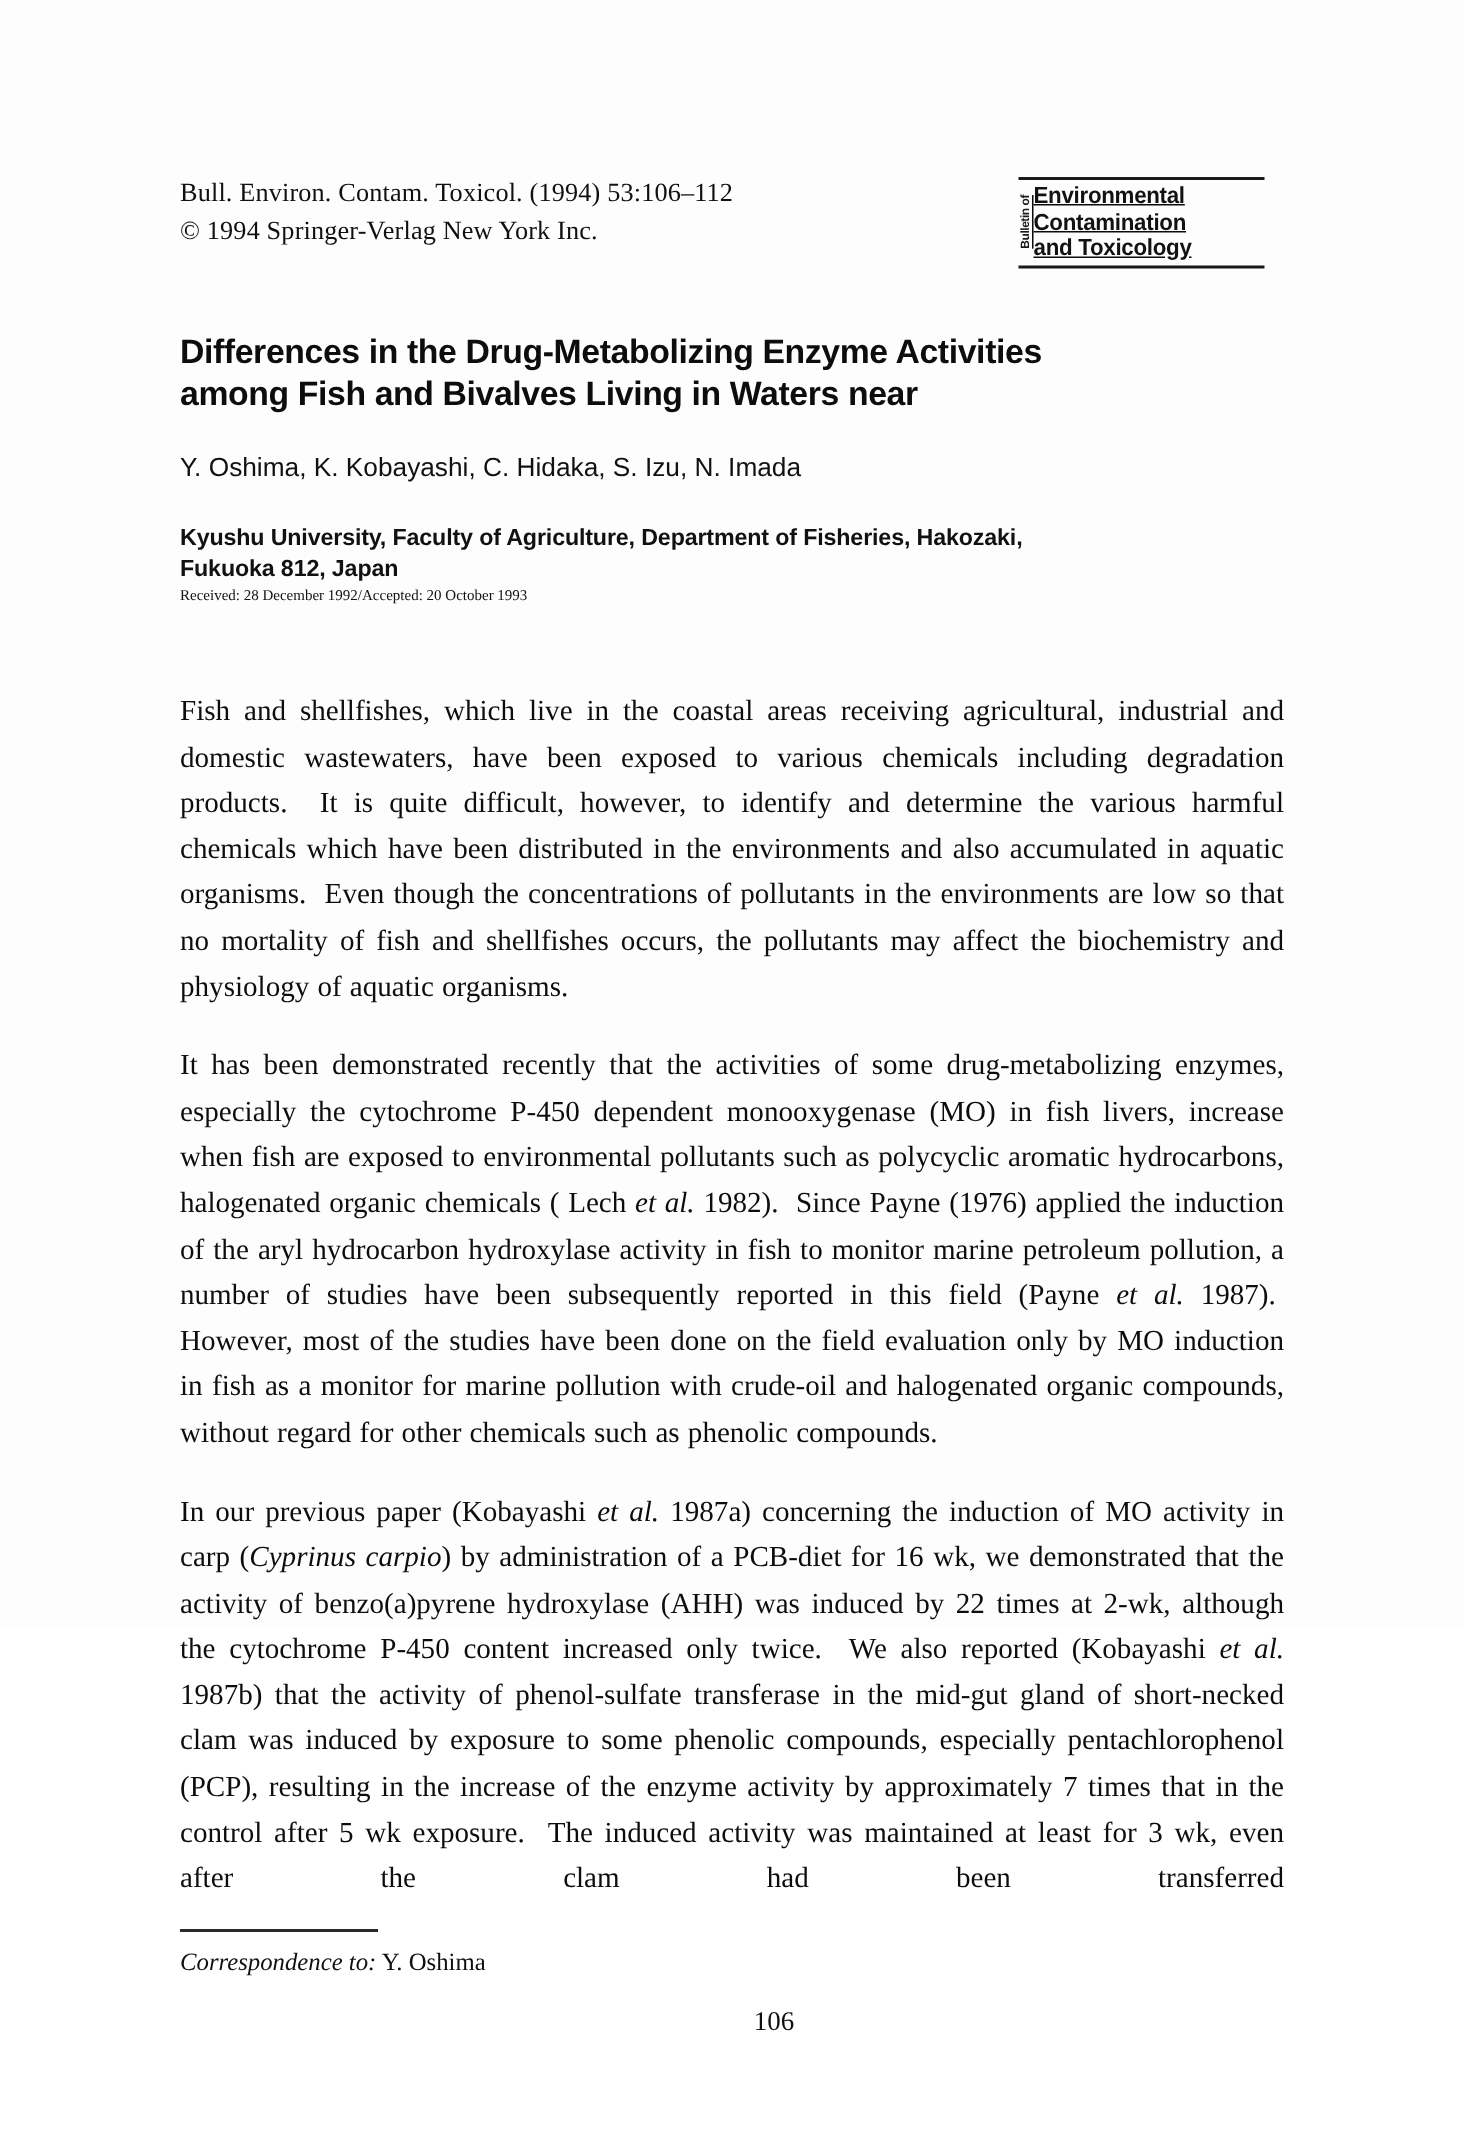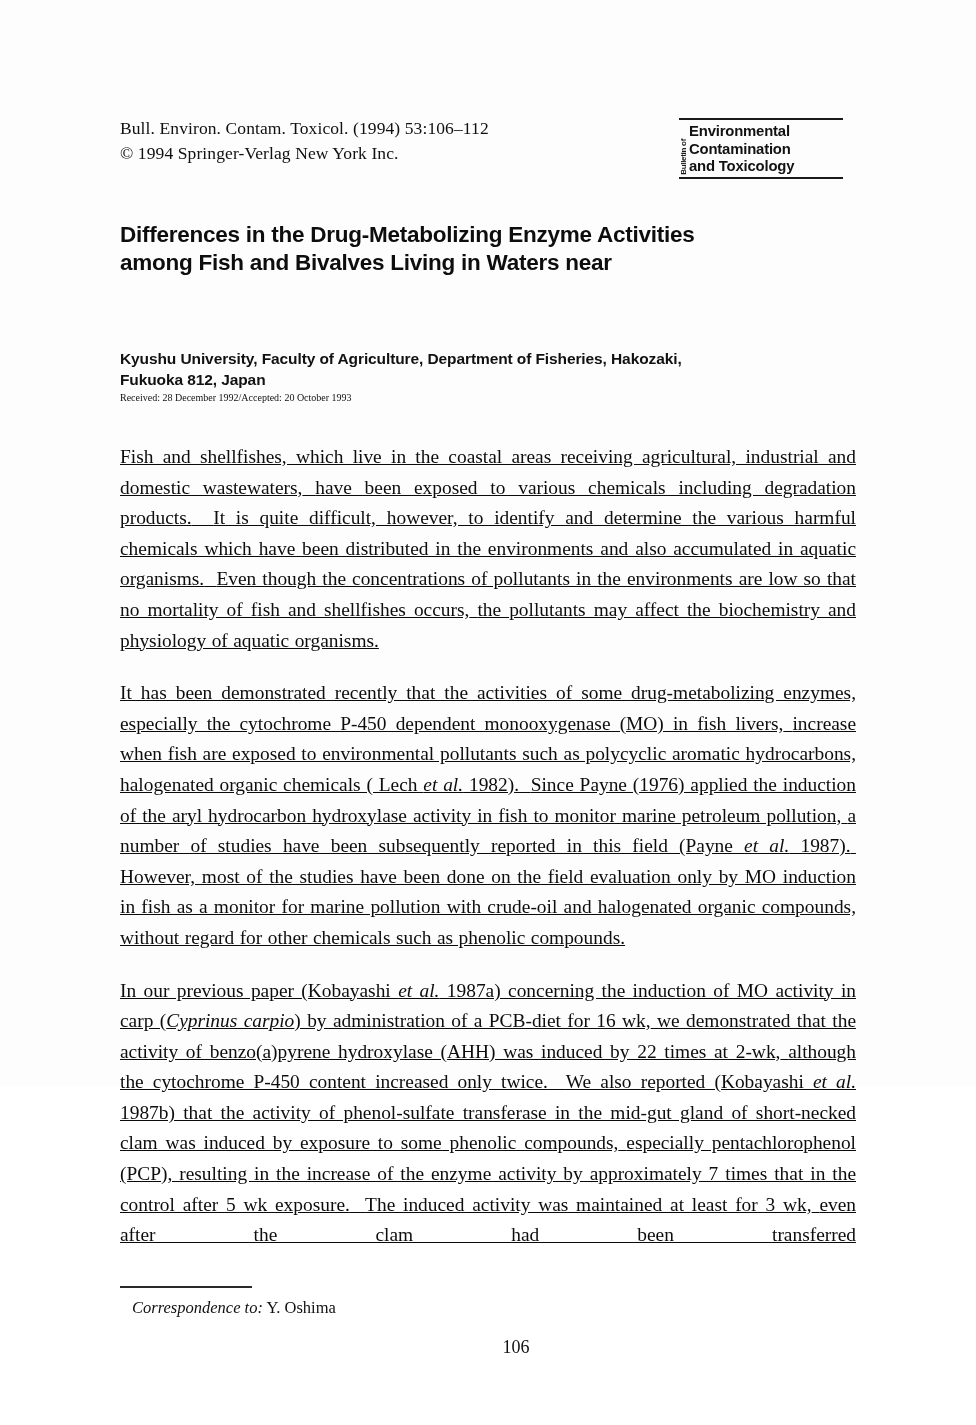--- a/index.html
+++ b/index.html
@@ -46,23 +46,24 @@
     width: 164px;
   }
   .logo-rule {
     height: 2px;
     background: #1a1a1a;
     width: 100%;
   }
   .logo-rule.bottom { margin-top: 1px; height: 2px; }
   .logo-body {
     display: flex;
-    align-items: flex-end;
+    align-items: center;
     padding-top: 2px;
     padding-bottom: 1px;
+    text-decoration: underline;
   }
   .logo-vertical {
     writing-mode: vertical-rl;
     transform: rotate(180deg);
     font-family: "Liberation Sans", "DejaVu Sans", sans-serif;
     font-weight: bold;
     font-size: 8px;
     letter-spacing: -0.3px;
     line-height: 9px;
     color: #1a1a1a;
@@ -135,23 +136,22 @@
     font-size: 10px;
     line-height: 19px;
     color: #111111;
     white-space: nowrap;
   }
 
   
   .body-text {
     position: absolute;
     left: 120px;
-    top: 442px;
+    top: 460px;
     width: 736px;
-    text-decoration: underline;
   }
   .para {
     font-family: "Liberation Serif", "DejaVu Serif", serif;
     font-size: 19.4px;
     line-height: 30.6px;
     text-align: justify;
     text-justify: inter-word;
     color: #0d0d0d;
     margin: 0 0 22px 0;
     word-spacing: 0.6px;
@@ -181,21 +181,21 @@
     background: #2a2a2a;
     margin-bottom: 9px;
   }
   .footnote-text {
     font-family: "Liberation Serif", "DejaVu Serif", serif;
     font-size: 16.5px;
     line-height: 21px;
     color: #101010;
     white-space: nowrap;
   }
-  .footnote-text .ital { font-style: italic; margin-left: 12px; }
+  .footnote-text .ital { font-style: italic; }
 
   
   .page-number {
     position: absolute;
     left: 0;
     top: 1337px;
     width: 976px;
     text-align: center;
     font-family: "Liberation Serif", "DejaVu Serif", serif;
     font-size: 18px;
@@ -224,20 +224,21 @@
       </div>
     </div>
     <div class="logo-rule bottom"></div>
   </div>
 
   <div class="article-title">
     <div>Differences in the Drug-Metabolizing Enzyme Activities</div>
     <div>among Fish and Bivalves Living in Waters near</div>
   </div>
 
+  <div class="authors">Y. Oshima, K. Kobayashi, C. Hidaka, S. Izu, N. Imada</div>
 
   <div class="affiliation">
     <div>Kyushu University, Faculty of Agriculture, Department of Fisheries, Hakozaki,</div>
     <div>Fukuoka 812, Japan</div>
   </div>
 
   <div class="received-line">Received: 28 December 1992/Accepted: 20 October 1993</div>
 
   <div class="body-text">
 

